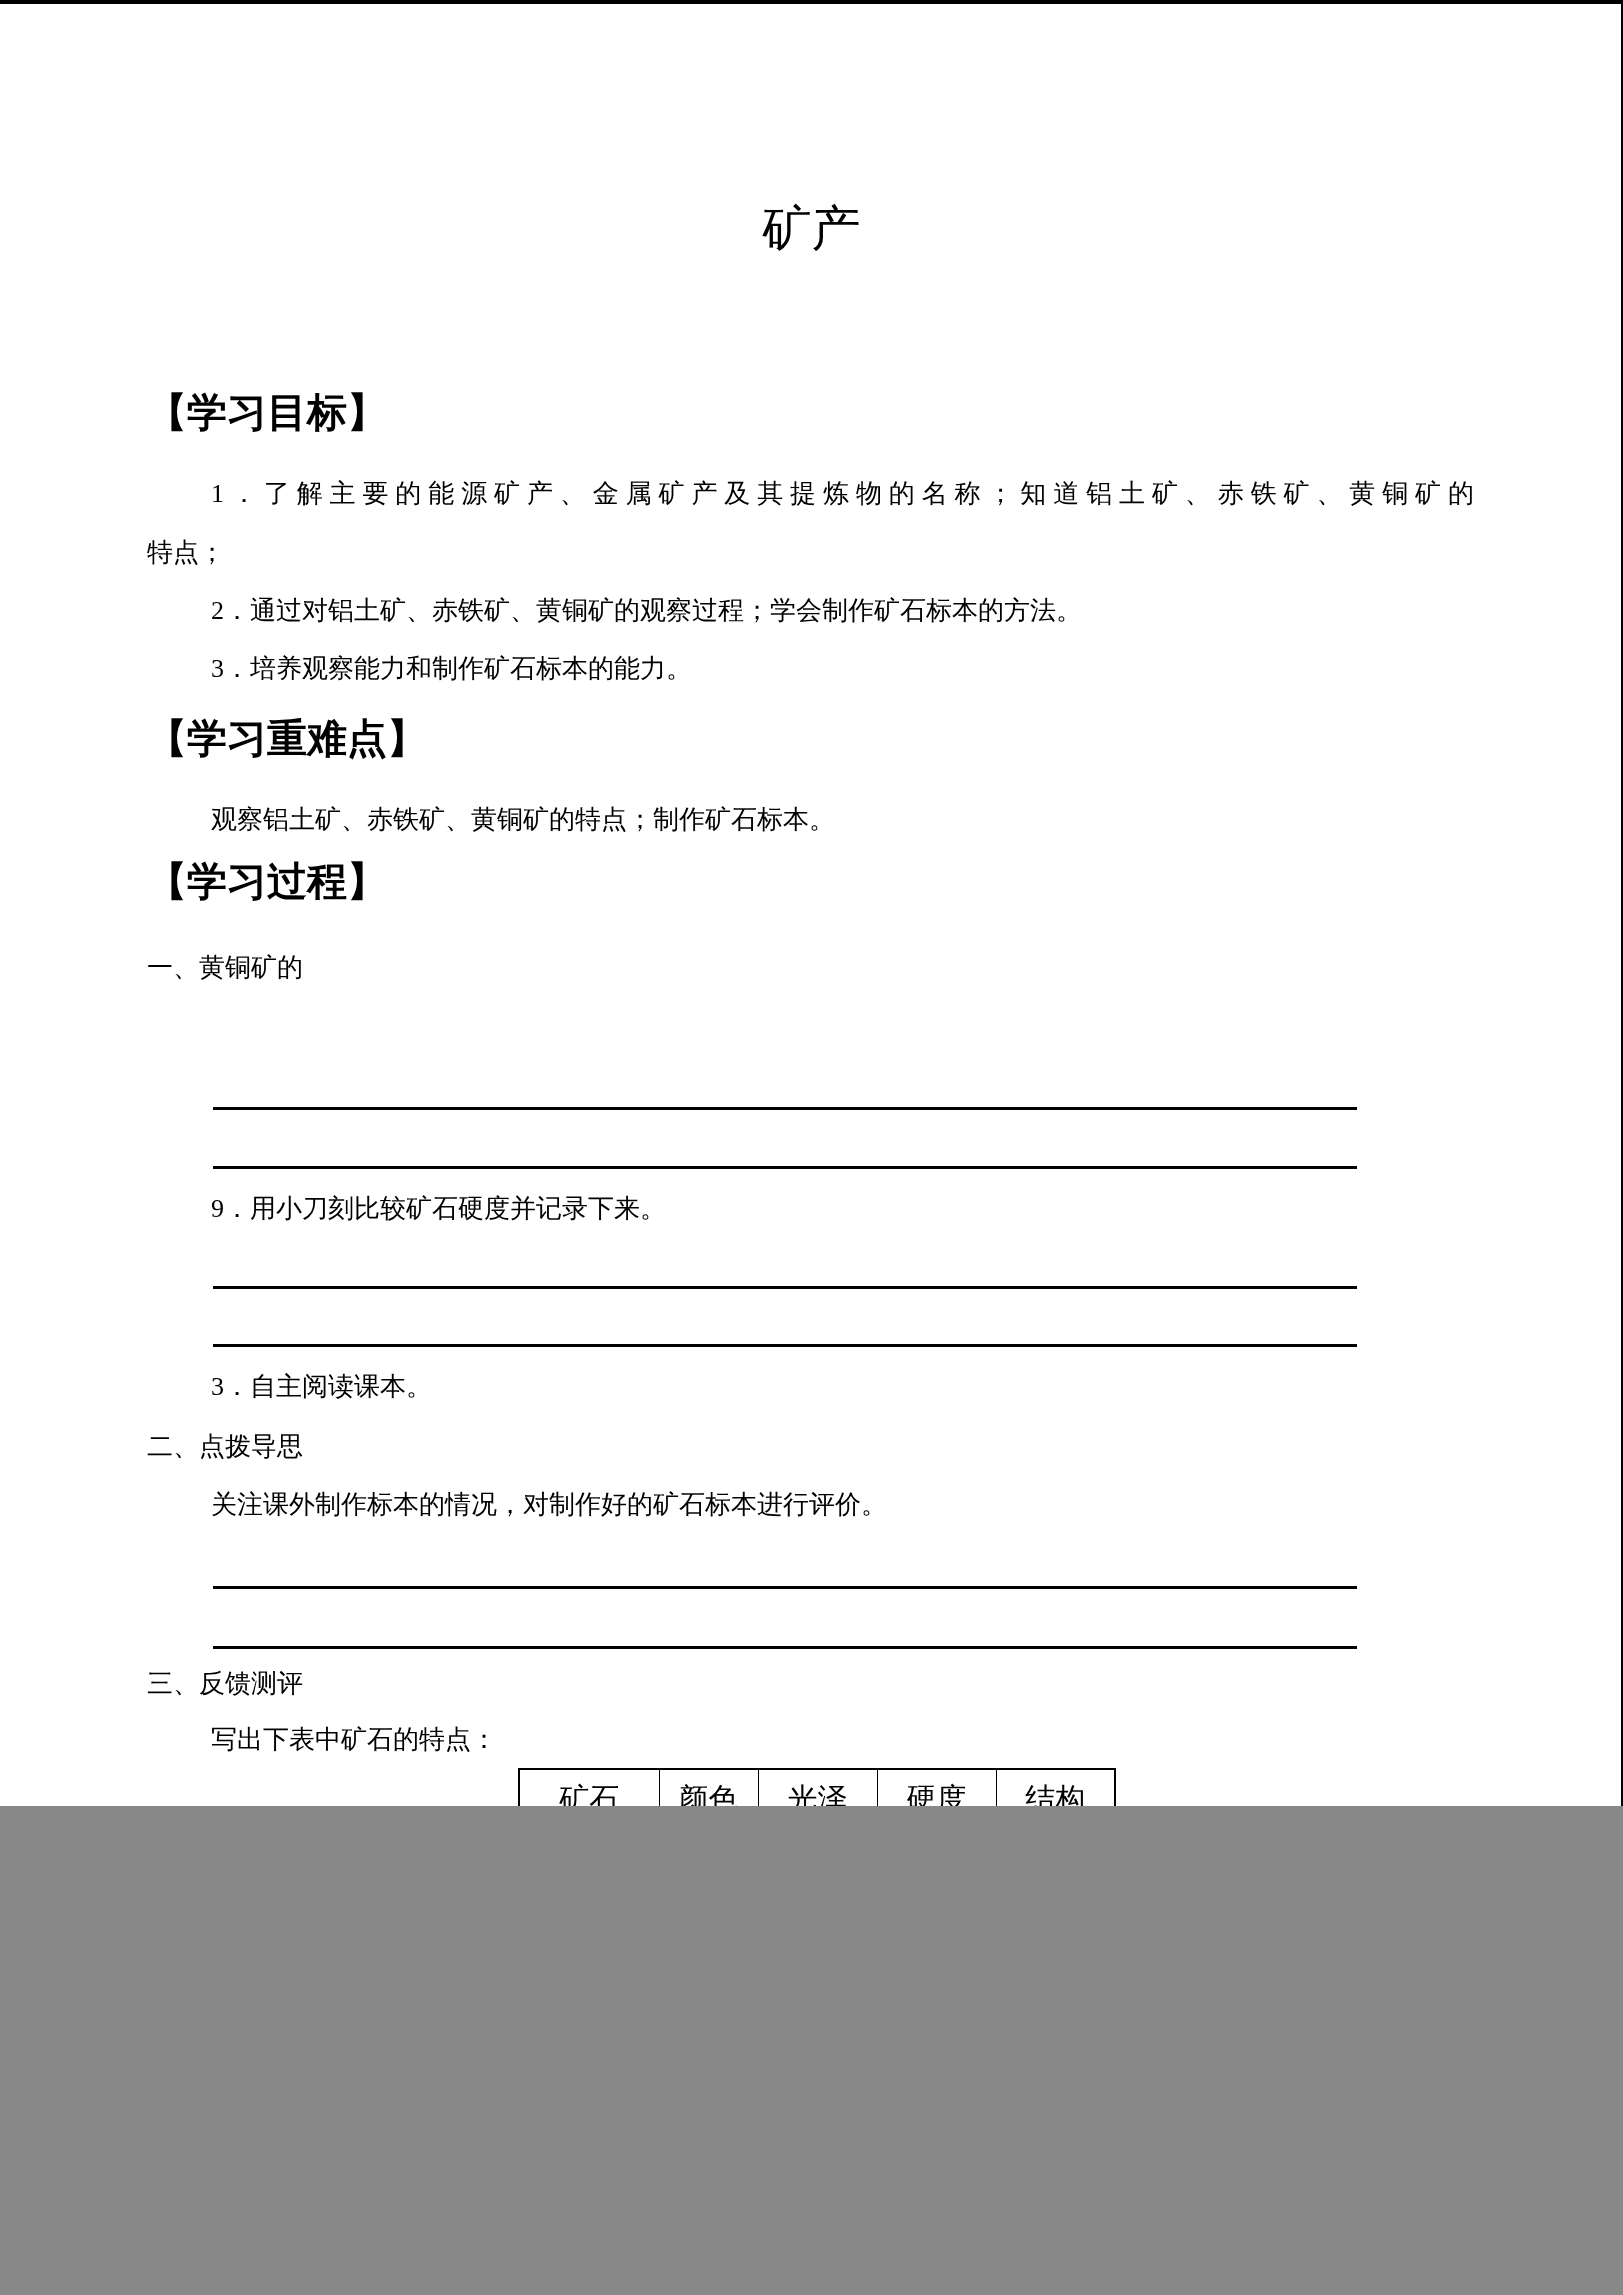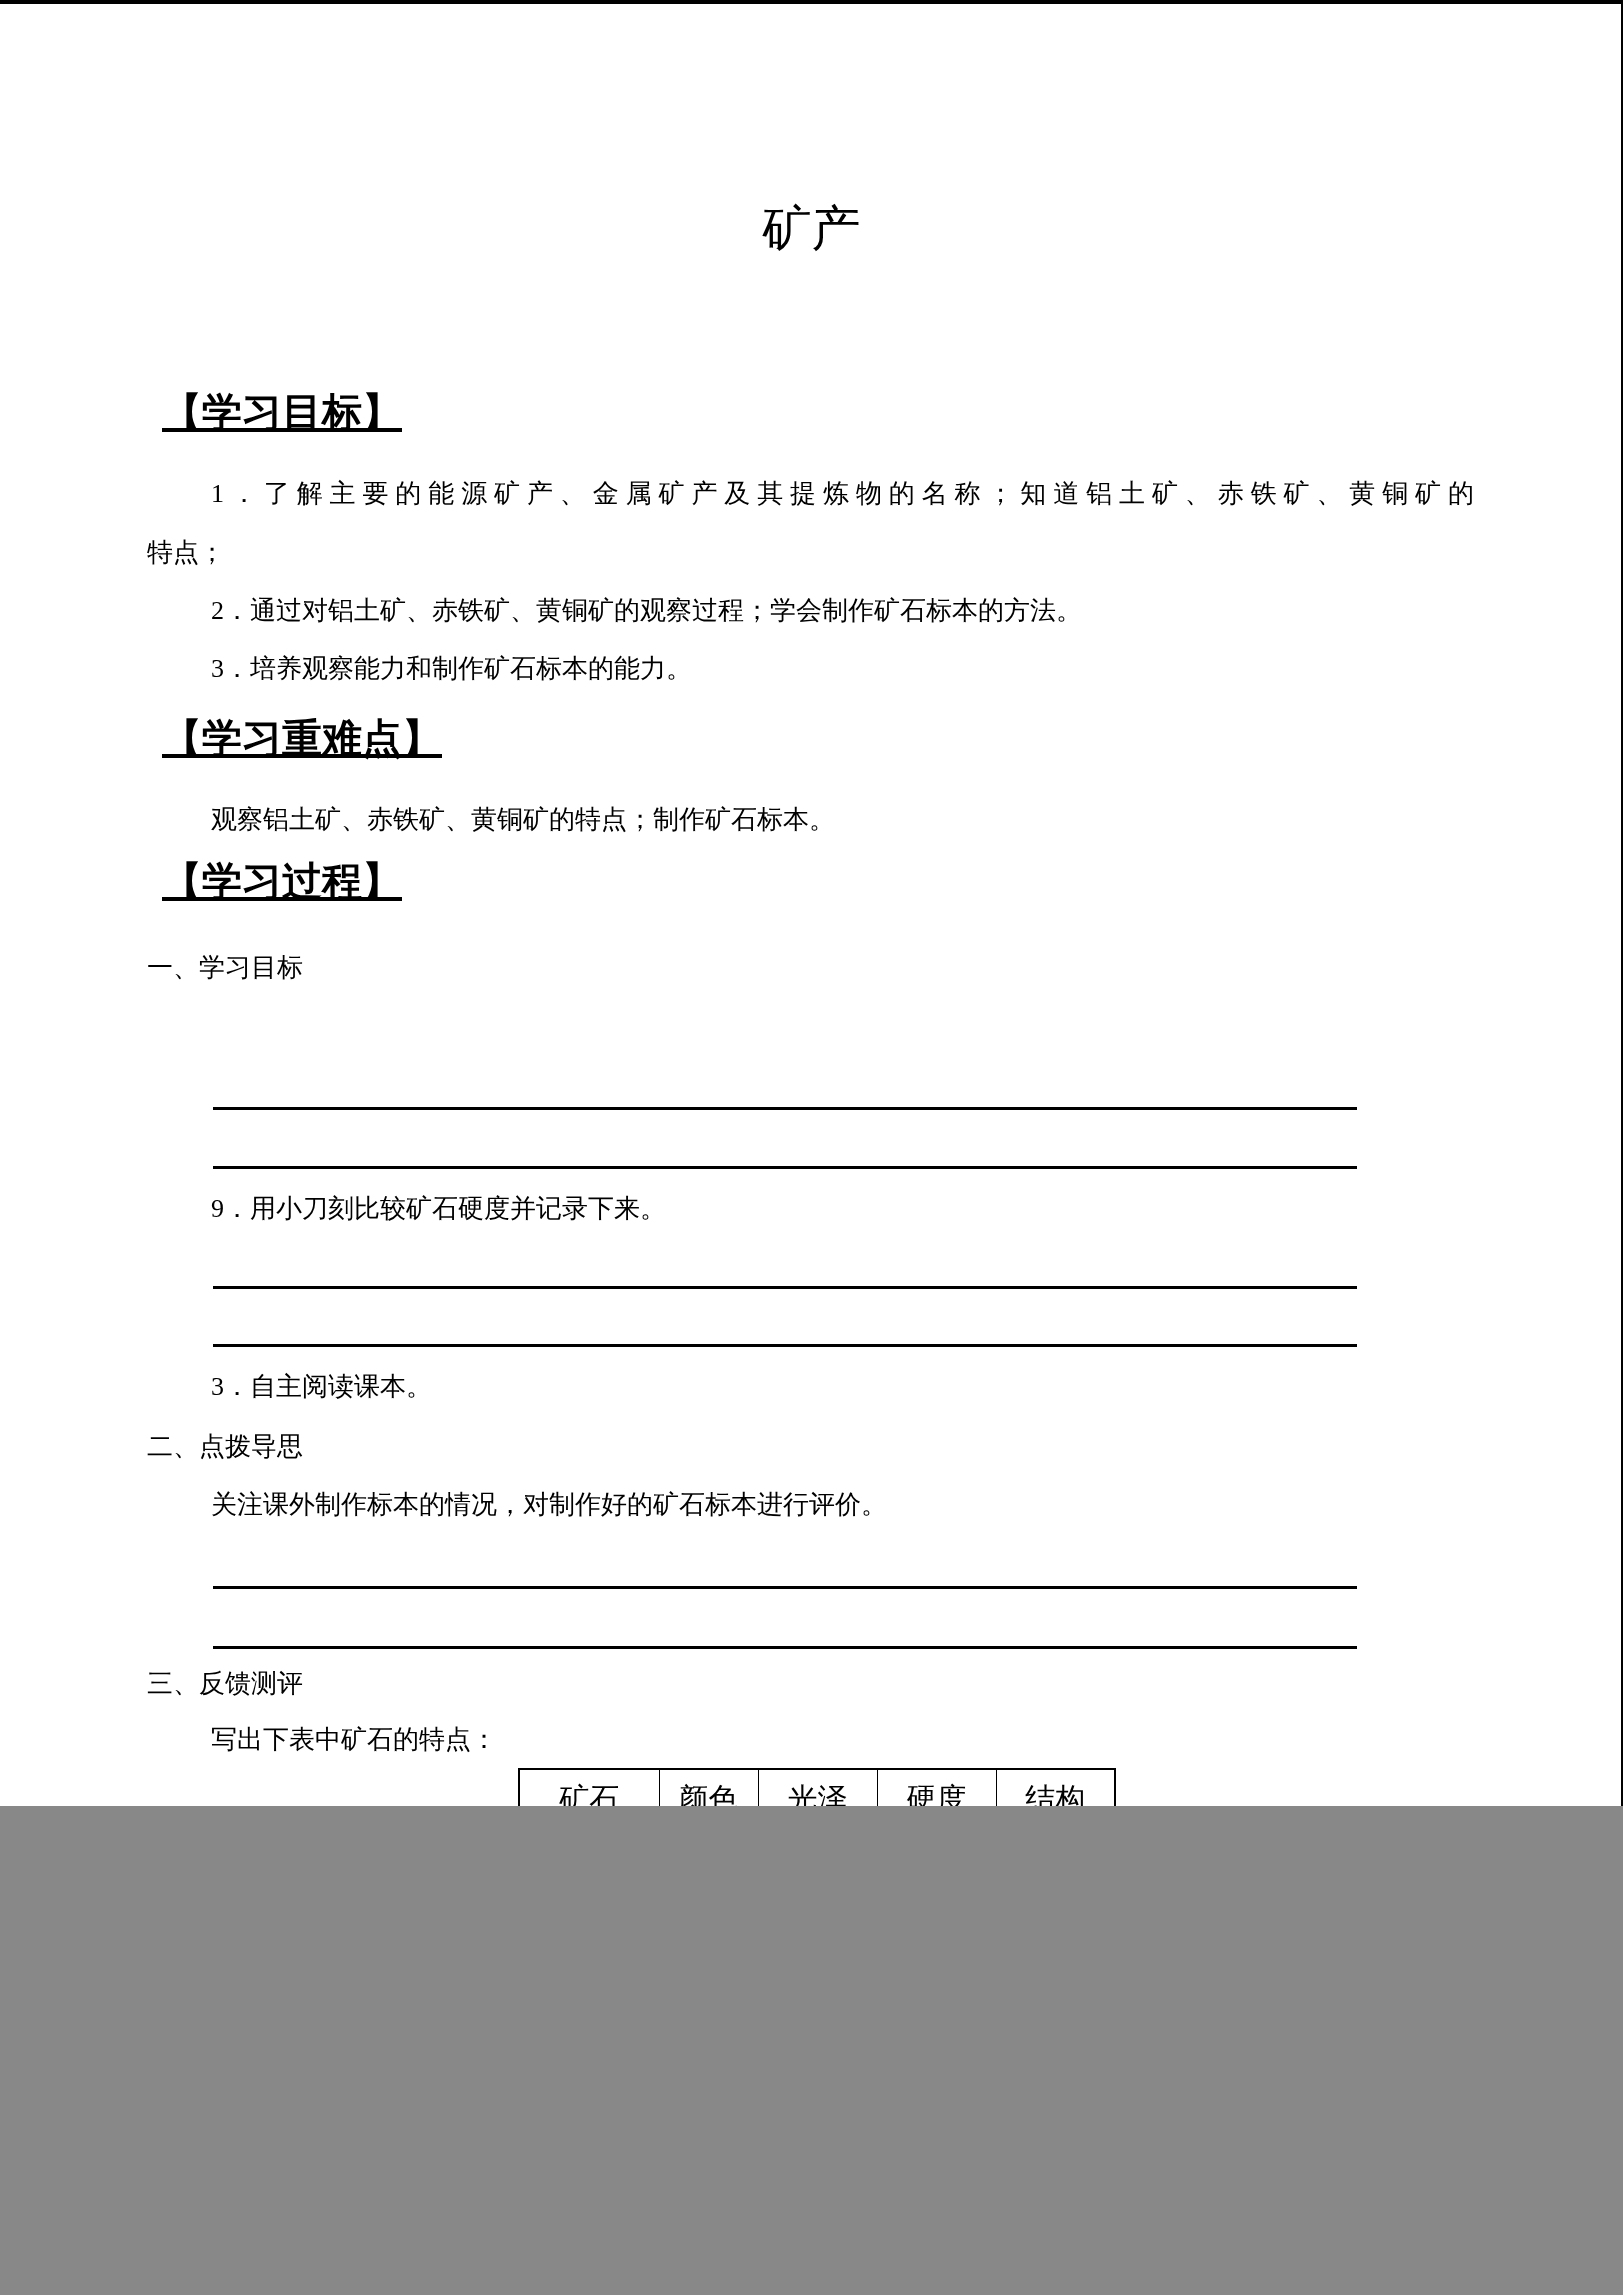--- a/index.html
+++ b/index.html
@@ -12,22 +12,22 @@
     overflow:hidden;
   }
   .top-border{position:absolute;left:0;top:0;width:1623px;height:4.1px;background:#000;}
   .right-border{position:absolute;right:0;top:0;width:2px;height:2295px;background:#000;}
 
   .doc-title{
     position:absolute;left:0;top:196px;width:1623px;
     text-align:center;font-size:49px;line-height:65px;white-space:nowrap;
   }
   .sec-heading{
-    position:absolute;left:162px;
-    font-size:40px;font-weight:bold;line-height:49px;white-space:nowrap;text-decoration:underline;
+    position:absolute;left:147px;
+    font-size:40px;font-weight:bold;line-height:49px;white-space:nowrap;
   }
   .body-line{
     position:absolute;
     font-size:26px;line-height:42px;white-space:nowrap;
   }
   .justified{
     white-space:normal;
     width:1263px;
     text-align:justify;
     text-align-last:justify;
@@ -72,21 +72,21 @@
   <div class="body-line justified" style="left:211px;top:473px">1．了解主要的能源矿产、金属矿产及其提炼物的名称；知道铝土矿、赤铁矿、黄铜矿的</div>
   <div class="body-line" style="left:147px;top:532px">特点；</div>
   <div class="body-line" style="left:211px;top:590px">2．通过对铝土矿、赤铁矿、黄铜矿的观察过程；学会制作矿石标本的方法。</div>
   <div class="body-line" style="left:211px;top:648px">3．培养观察能力和制作矿石标本的能力。</div>
 
   <div class="sec-heading" style="top:714px">【学习重难点】</div>
   <div class="body-line" style="left:211px;top:799px">观察铝土矿、赤铁矿、黄铜矿的特点；制作矿石标本。</div>
 
   <div class="sec-heading" style="top:857px">【学习过程】</div>
 
-  <div class="body-line" style="left:147px;top:947px">一、学习目标</div>
+  <div class="body-line" style="left:147px;top:947px">一、黄铜矿的</div>
 
   <div class="writing-line" style="top:1107px"></div>
   <div class="writing-line" style="top:1166px"></div>
 
   <div class="body-line" style="left:211px;top:1188px">9．用小刀刻比较矿石硬度并记录下来。</div>
 
   <div class="writing-line" style="top:1286px"></div>
   <div class="writing-line" style="top:1344px"></div>
 
   <div class="body-line" style="left:211px;top:1366px">3．自主阅读课本。</div>

